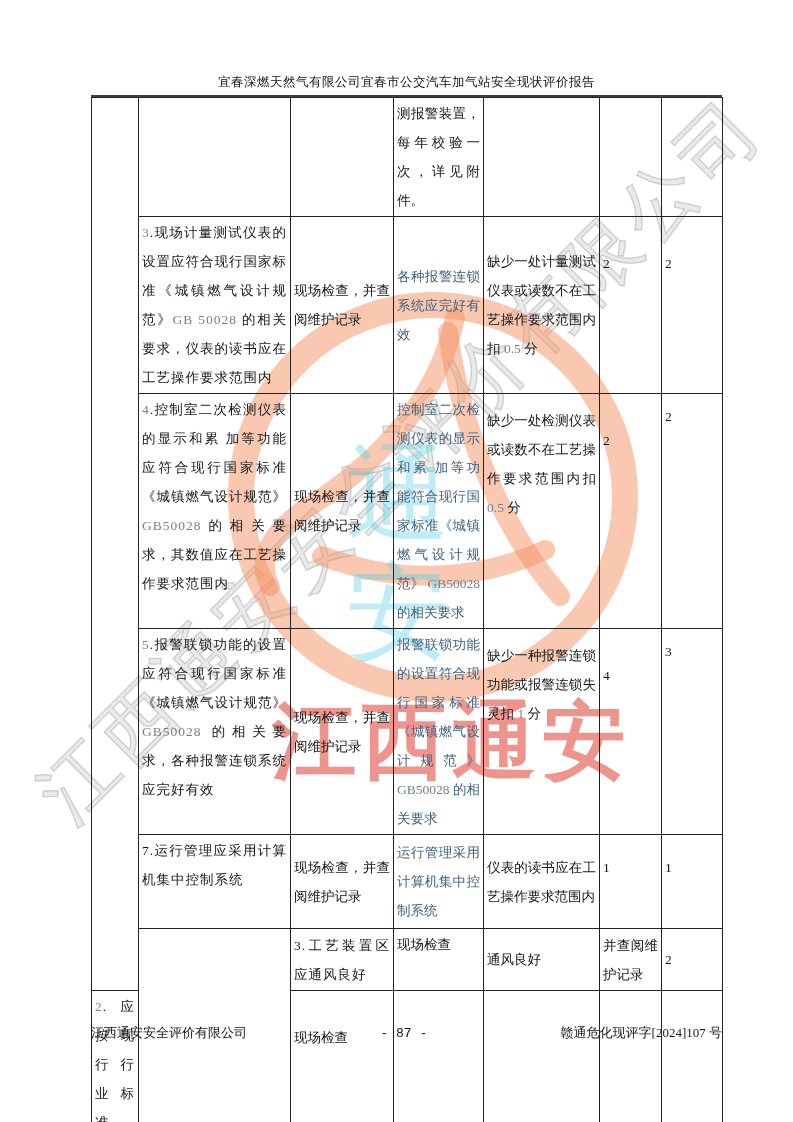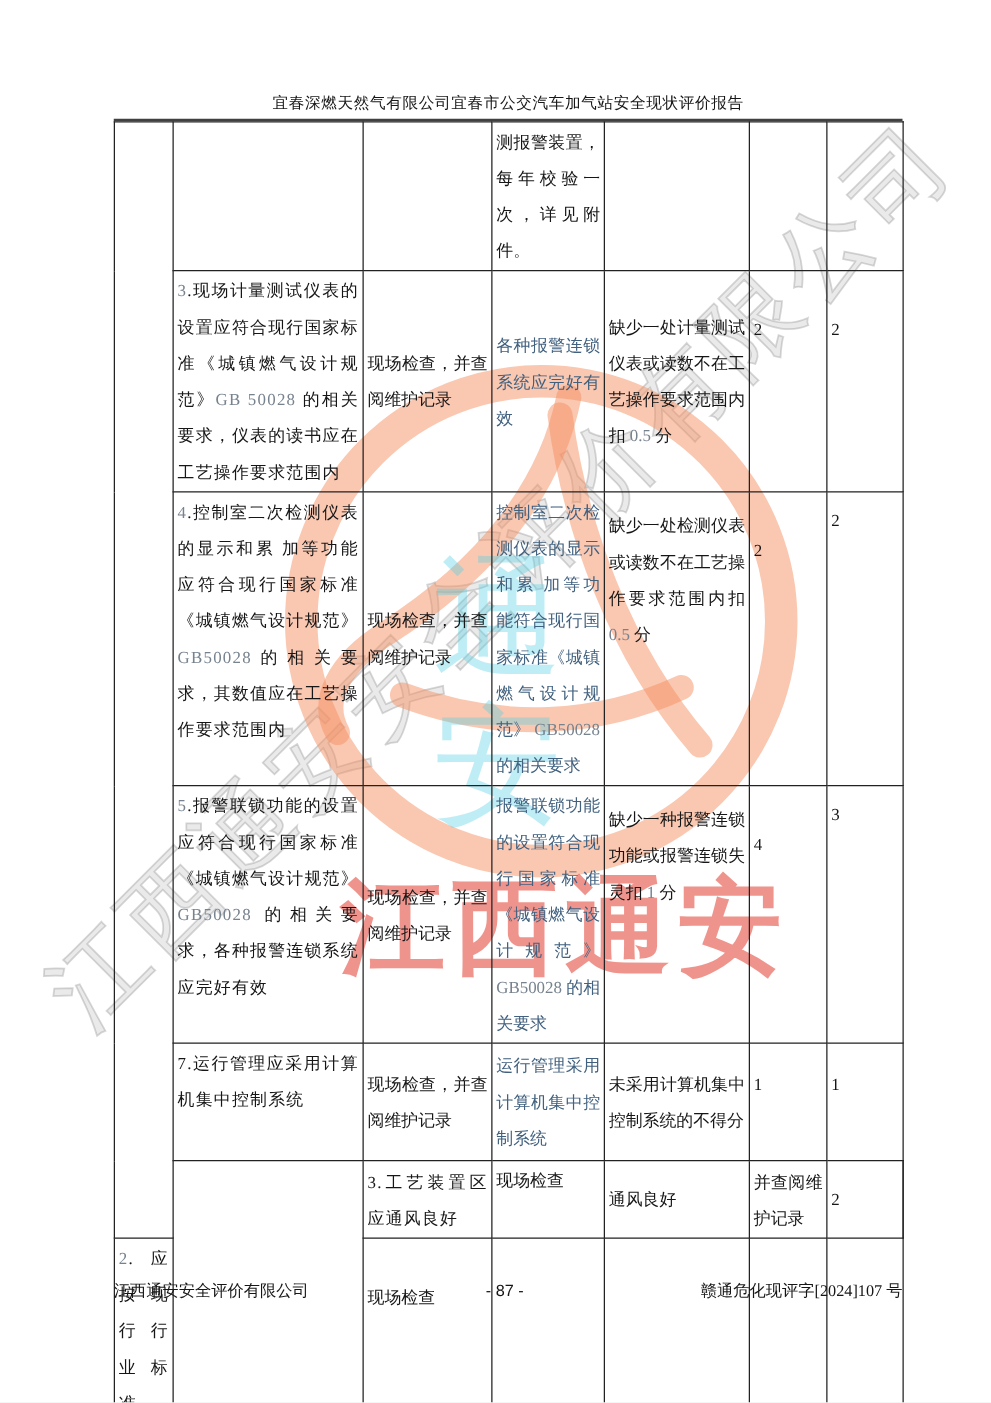--- a/index.html
+++ b/index.html
@@ -39,21 +39,21 @@
   .lat{font-family:"Liberation Serif",serif;}
   .dim .lat{color:#76828e;}
   tr.r1{height:77px;} tr.r3{height:139px;} tr.r4{height:202px;}
   tr.r5{height:176px;} tr.r6{height:94px;} tr.r7{height:62px;} tr.r8{height:136px;}
   
   .ftr{
     position:absolute;left:91px;top:1024px;width:631px;z-index:2;
     display:flex;justify-content:space-between;align-items:baseline;
     font-size:13px;
   }
-  .ftr .mid{font-family:Liberation Sans, sans-serif;}
+  .ftr .mid{font-family:Liberation Mono, monospace;}
   
   .wm text{font-family:"Liberation Serif","DejaVu Serif",serif;}
 </style>
 </head>
 <body>
 
 <div class="page">
 
   <svg class="wm" viewBox="0 0 793 1122">
 
@@ -115,21 +115,21 @@
         <td class="vm">现场检查，并查阅维护记录</td>
         <td class="vt blue wrap-latin dim">报警联锁功能的设置符合现行国家标准《城镇燃气设计规范》 <span class="lat">GB50028</span> 的相关要求</td>
         <td class="pt14 wrap-latin dim">缺少一种报警连锁功能或报警连锁失灵扣 <span class="lat">1</span> 分</td>
         <td class="score pt34">4</td>
         <td class="score pt8">3</td>
       </tr>
       <tr class="r6">
         <td class="item vt">7.运行管理应采用计算机集中控制系统</td>
         <td class="vm">现场检查，并查阅维护记录</td>
         <td class="vm blue">运行管理采用计算机集中控制系统</td>
-        <td class="vm">未采用计算机集中控制系统的不得分</td>
+        <td class="vm">仪表的读书应在工艺操作要求范围内</td>
         <td class="score pt18">1</td>
         <td class="score pt18">1</td>
       </tr>
       <tr class="r7">
         <td class="cat vm" rowspan="2">13、消防及安全设施</td>
         <td class="item vm">3.工艺装置区应通风良好</td>
         <td class="vt">现场检查</td>
         <td class="vm">通风良好</td>
         <td class="vm">并查阅维护记录</td>
         <td class="score vm">2</td>

